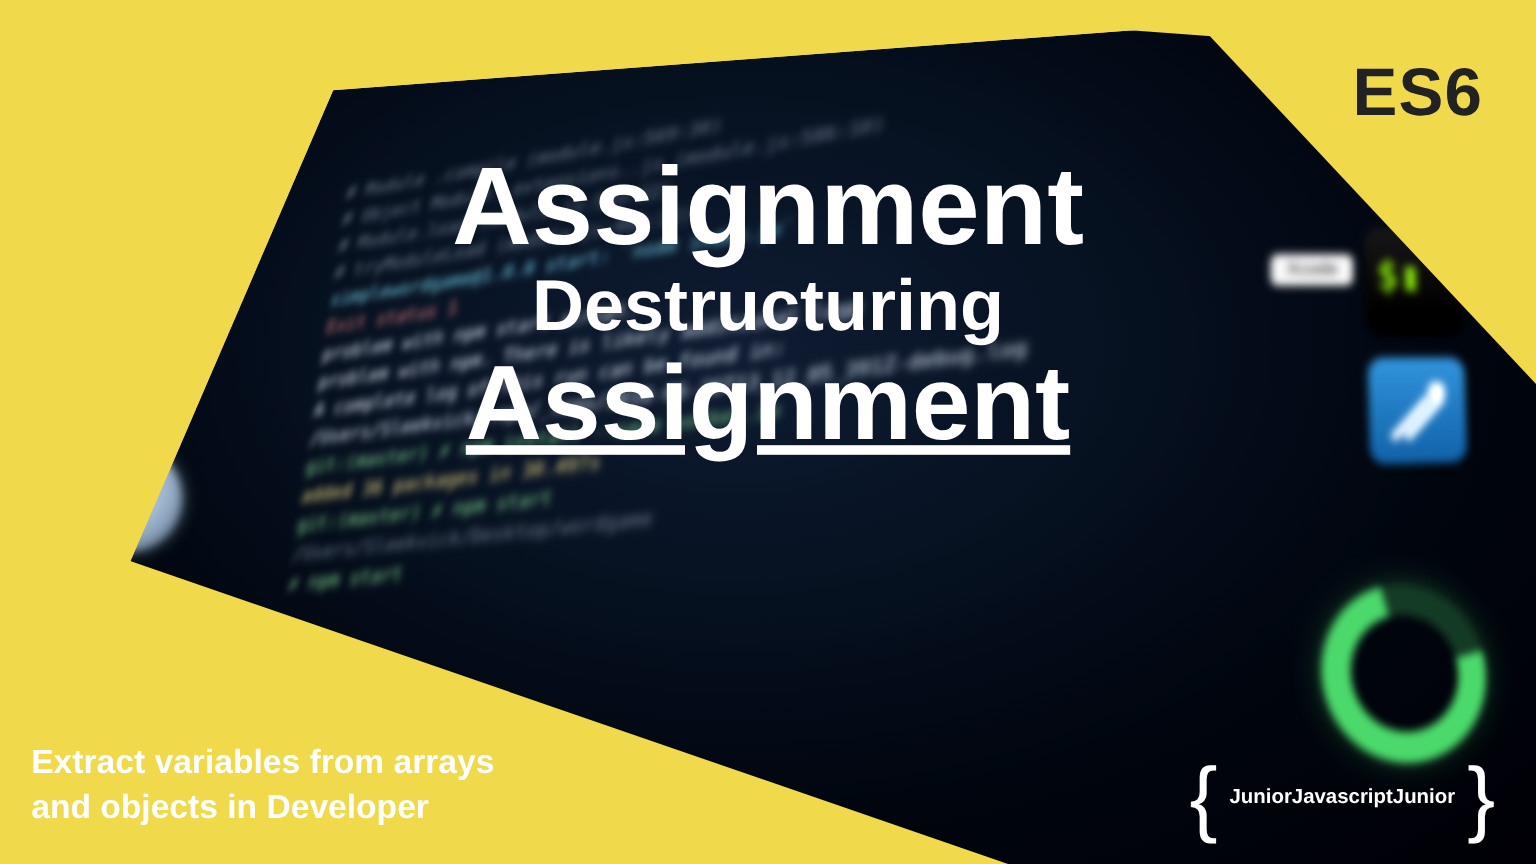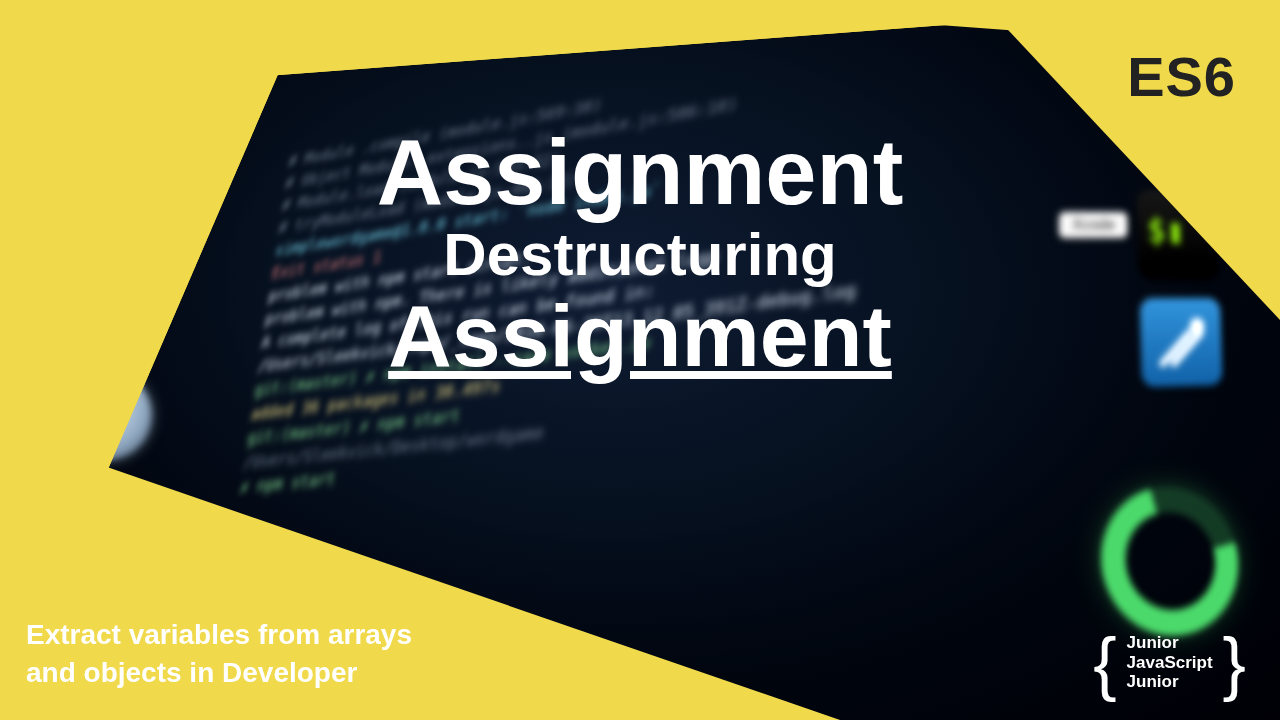--- a/index.html
+++ b/index.html
@@ -134,21 +134,21 @@
     text-shadow: none;
     max-width: 640px;
   }
 
   .brand {
     position: absolute; right: 34px; bottom: 28px;
     display: flex; align-items: center; gap: 10px;
     color: #fff; font-family: Arial, sans-serif;
   }
   .brace { font-size: 70px; font-weight: 400; color:#fff; line-height: 0.8; }
-  .brandwords { display:flex; flex-direction:column; font-size: 17px; line-height: 1.15; font-weight: 600; }
+  .brandwords { display:flex; flex-direction:row; font-size: 17px; line-height: 1.15; font-weight: 600; }
 </style>
 </head>
 <body>
 
 <div class="stage">
 
   <div class="photo">
 
     <div class="editor blur-strong" id="editor">
         <div class="el c-white">module.exports = {</div>
@@ -220,19 +220,19 @@
 
   <div class="subtitle">
     <div>Extract variables from arrays</div>
     <div>and objects in Developer</div>
   </div>
 
   <div class="brand">
     <span class="brace">{</span>
     <span class="brandwords">
       <span>Junior</span>
-      <span>JavaScript</span>
+      <span>Javascript</span>
       <span>Junior</span>
     </span>
     <span class="brace">}</span>
   </div>
 
 </div>
 
 </body></html>

